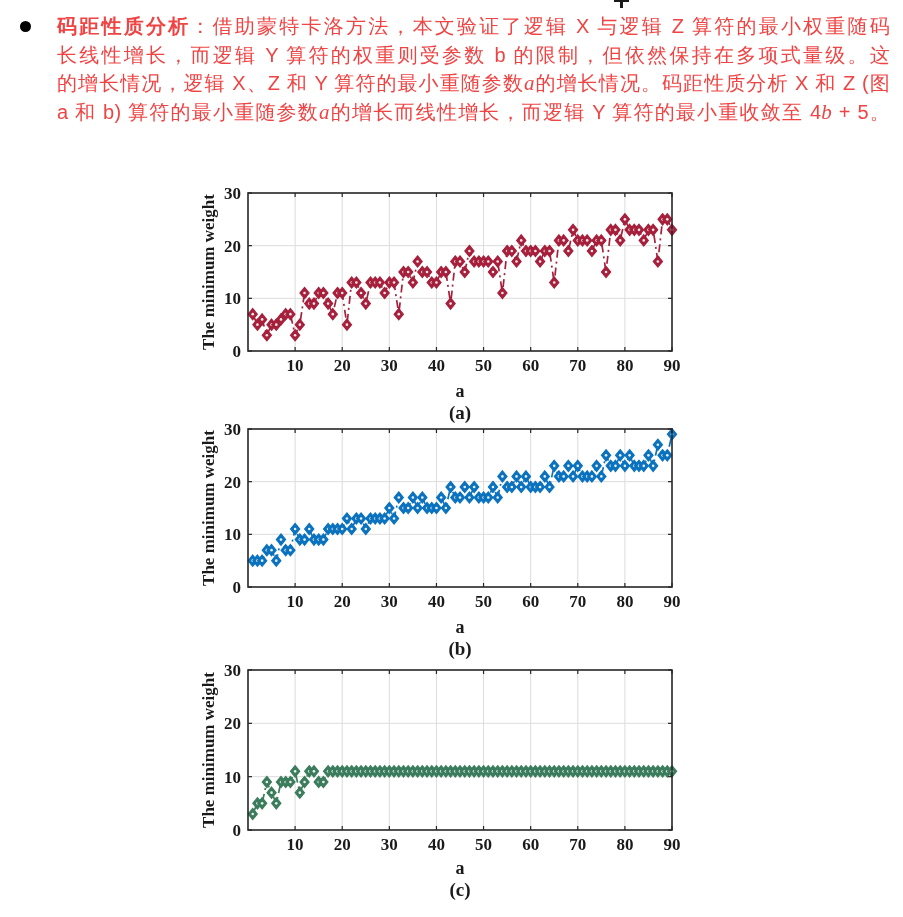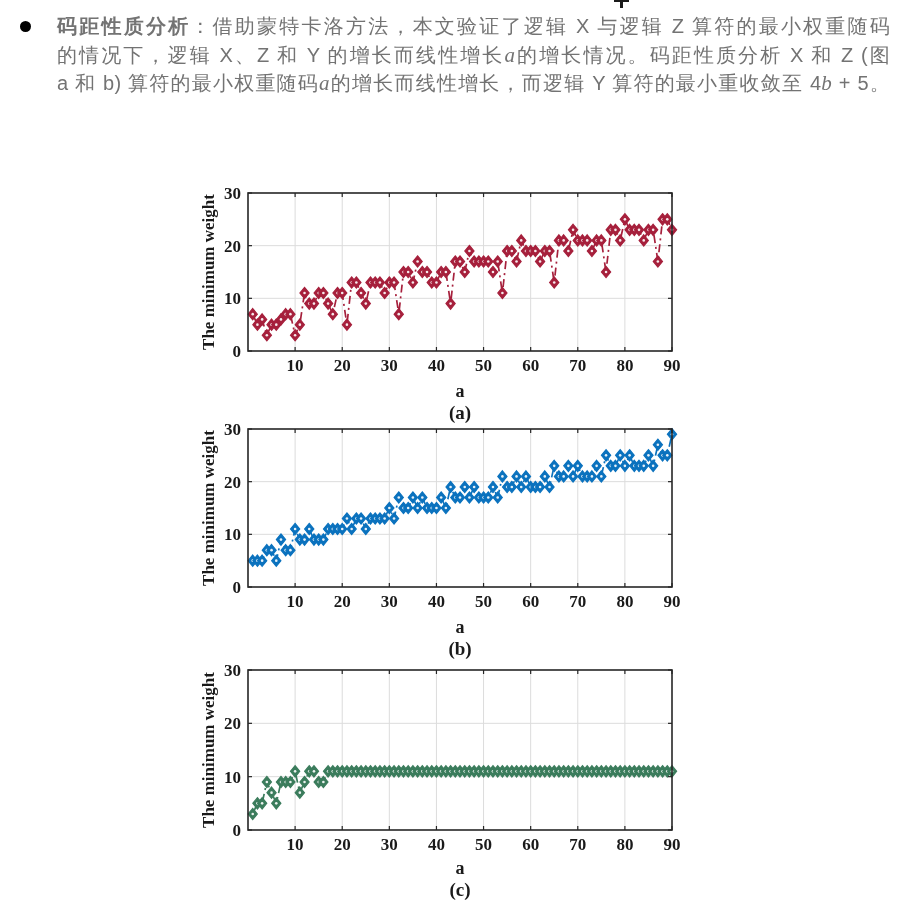--- a/index.html
+++ b/index.html
@@ -1,21 +1,21 @@
 <!DOCTYPE html>
 <html><head>
 <meta charset="utf-8">
 <style>
   html,body{margin:0;padding:0;background:#ffffff;}
   .page{
     position:relative;
     width:903px;height:917px;
     background:#ffffff;
     font-family:"Liberation Sans",sans-serif;
-    color:#737373;
+    color:#ef4444;
     overflow:hidden;
   }
   .artifact{position:absolute;background:#1a1a1a;}
   .bullet{
     position:absolute;left:20px;top:21px;
     width:11px;height:11px;border-radius:50%;
     background:#000;
   }
   .para{
     position:absolute;left:57px;top:12px;width:833px;
@@ -41,22 +41,23 @@
 
 <div class="page">
 
   <div class="artifact" style="left:620px;top:0;width:3px;height:8px;"></div>
   <div class="artifact" style="left:614px;top:0;width:15px;height:2px;"></div>
 
   <span class="bullet"></span>
 
   <div class="para" id="para">
       <div class="line"><span class="seg-b">码距性质分析</span><span>：</span><span>借助蒙特卡洛方法，本文验证了逻辑 X 与逻辑 Z 算符的最小权重随码</span></div>
-      <div class="line"><span>的情况下，逻辑 X、Z 和 Y 的增长而线性增长</span><span class="seg-i">a</span><span>的增长情况。码距性质分析 X 和 Z (图</span></div>
-      <div class="line"><span>a 和 b) 算符的最小权重随码</span><span class="seg-i">a</span><span>的增长而线性增长，而逻辑 Y 算符的最小重收敛至 4</span><span class="seg-i">b</span><span> + 5。</span></div>
+      <div class="line"><span>长线性增长，而逻辑 Y 算符的权重则受参数 b 的限制，但依然保持在多项式量级。这</span></div>
+      <div class="line"><span>的增长情况，逻辑 X、Z 和 Y 算符的最小重随参数</span><span class="seg-i">a</span><span>的增长情况。码距性质分析 X 和 Z (图</span></div>
+      <div class="line"><span>a 和 b) 算符的最小重随参数</span><span class="seg-i">a</span><span>的增长而线性增长，而逻辑 Y 算符的最小重收敛至 4</span><span class="seg-i">b</span><span> + 5。</span></div>
     </div>
 
   <div class="chart" id="chart-0" style="left:178px;top:176px;"><svg width="525" height="252" viewBox="0 0 525 252">
         <line x1="117.11111111111111" y1="17" x2="117.11111111111111" y2="175" stroke="#DCDCDC" stroke-width="1"></line>
         <line x1="164.22222222222223" y1="17" x2="164.22222222222223" y2="175" stroke="#DCDCDC" stroke-width="1"></line>
         <line x1="211.33333333333334" y1="17" x2="211.33333333333334" y2="175" stroke="#DCDCDC" stroke-width="1"></line>
         <line x1="258.44444444444446" y1="17" x2="258.44444444444446" y2="175" stroke="#DCDCDC" stroke-width="1"></line>
         <line x1="305.55555555555554" y1="17" x2="305.55555555555554" y2="175" stroke="#DCDCDC" stroke-width="1"></line>
         <line x1="352.6666666666667" y1="17" x2="352.6666666666667" y2="175" stroke="#DCDCDC" stroke-width="1"></line>
         <line x1="399.77777777777777" y1="17" x2="399.77777777777777" y2="175" stroke="#DCDCDC" stroke-width="1"></line>

